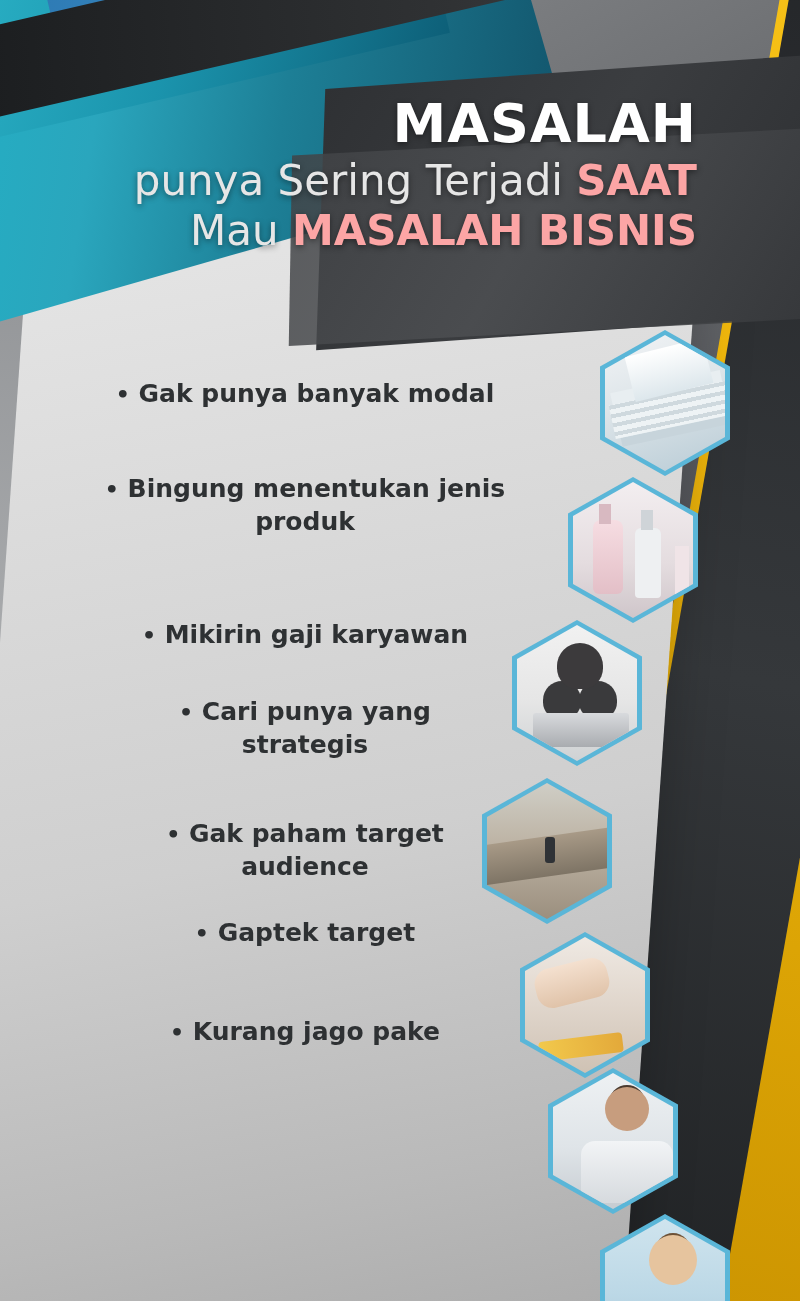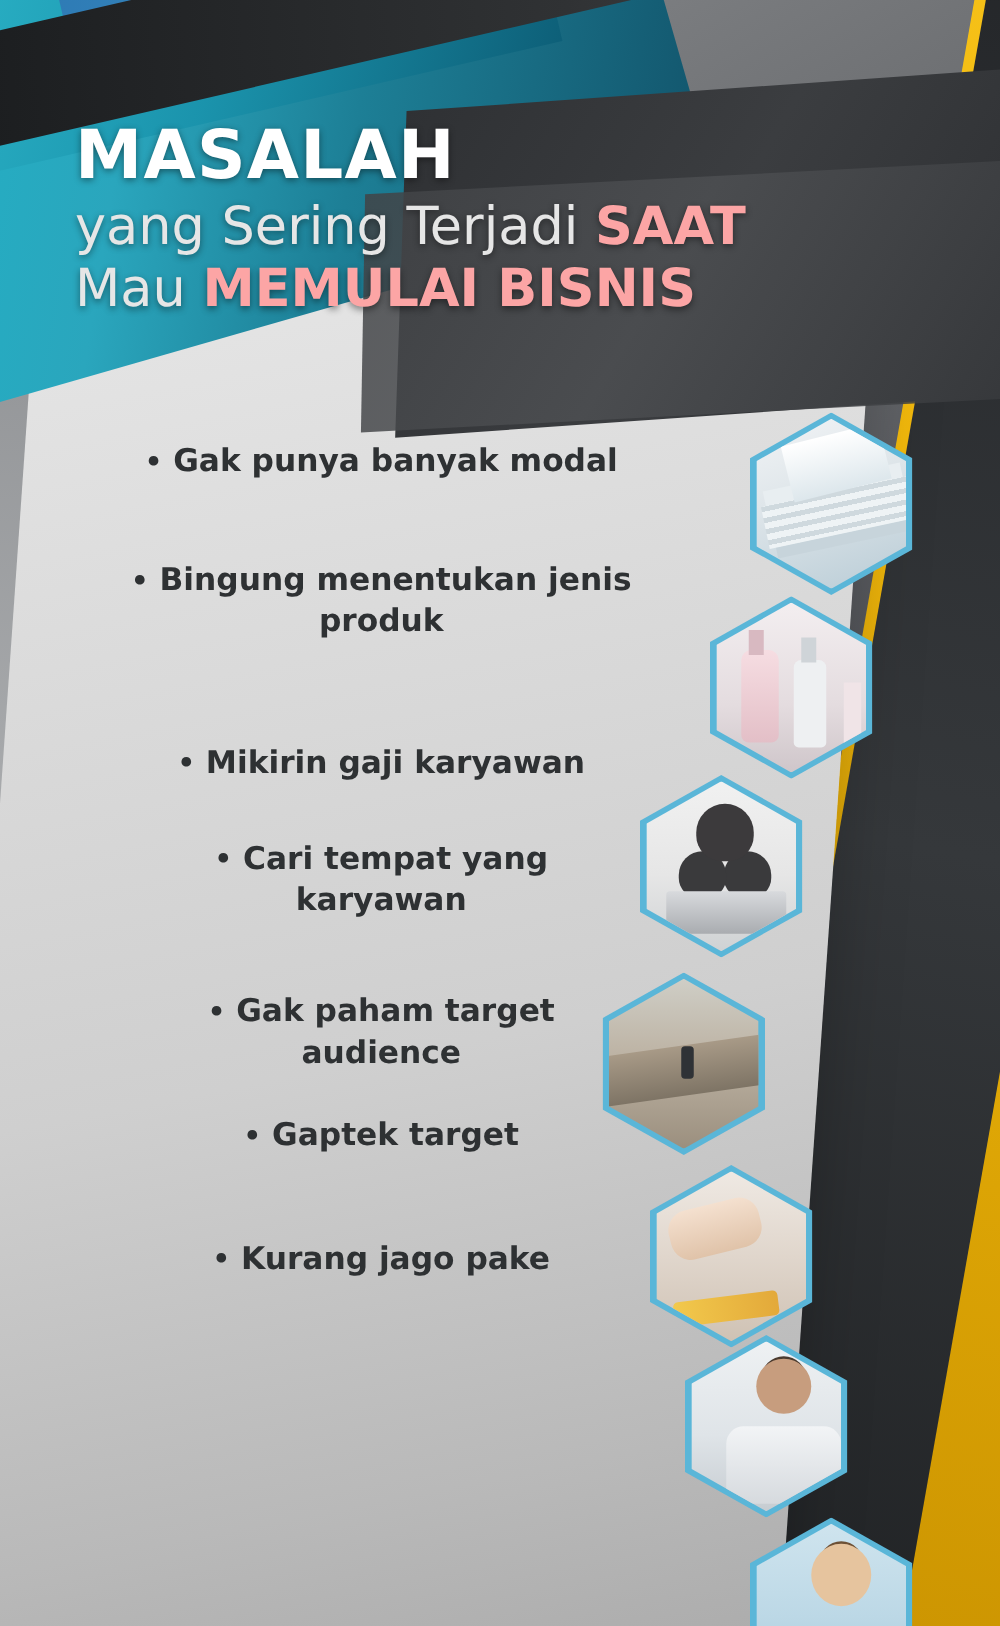--- a/index.html
+++ b/index.html
@@ -156,23 +156,24 @@
     width: 600px;
     height: 190px;
     background: linear-gradient(120deg, #414346 0%, #4d4f52 40%, #333538 100%);
     transform: rotate(-3deg) skewX(-4deg);
     opacity: .85;
   }
 
   
   .title-wrap {
     position: absolute;
-    left: 60px;
+    left: 45px;
     top: 96px;
     width: 680px;
+    text-align: right;
     z-index: 6;
     padding-right: 28px;
     box-sizing: border-box;
   }
   .title-line1 {
     font-family: "DejaVu Sans", sans-serif;
     font-weight: bold;
     font-size: 54px;
     letter-spacing: 1px;
     color: #ffffff;
@@ -382,40 +383,40 @@
   <div class="bg-light-panel-edge"></div>
   <div class="bg-teal"></div>
   <div class="bg-teal2"></div>
   <div class="bg-blue-strip"></div>
   <div class="bg-dark-strip"></div>
   <div class="bg-title-block"></div>
   <div class="bg-title-block2"></div>
 
   <div class="title-wrap">
     <div class="title-line1">MASALAH</div>
-    <div class="title-line2"><span>yang Sering Terjadi </span><b>SAAT</b></div>
-    <div class="title-line3"><span>Mau </span><b>MEMULAI BISNIS</b></div>
+    <div class="title-line2"><span>punya Sering Terjadi </span><b>SAAT</b></div>
+    <div class="title-line3"><span>Mau </span><b>MASALAH BISNIS</b></div>
   </div>
 
   <div class="bullets">
-    <div class="bullet" style="margin-bottom:62px;">
+    <div class="bullet" style="margin-bottom:62px;margin-top:25px;">
       <span class="dot">•</span>
       <span>Gak punya banyak modal</span>
     </div>
     <div class="bullet" style="margin-bottom:80px; padding:0 34px;">
       <span class="dot">•</span>
       <span>Bingung menentukan jenis produk</span>
     </div>
     <div class="bullet" style="margin-bottom:44px;">
       <span class="dot">•</span>
       <span>Mikirin gaji karyawan</span>
     </div>
     <div class="bullet" style="margin-bottom:56px; padding:0 70px;">
       <span class="dot">•</span>
-      <span>Cari tempat yang karyawan</span>
+      <span>Cari punya yang strategis</span>
     </div>
     <div class="bullet" style="margin-bottom:33px; padding:0 62px;">
       <span class="dot">•</span>
       <span>Gak paham target audience</span>
     </div>
     <div class="bullet" style="margin-bottom:66px;">
       <span class="dot">•</span>
       <span>Gaptek target</span>
     </div>
     <div class="bullet" style="margin-bottom:0; padding:0 40px;">

